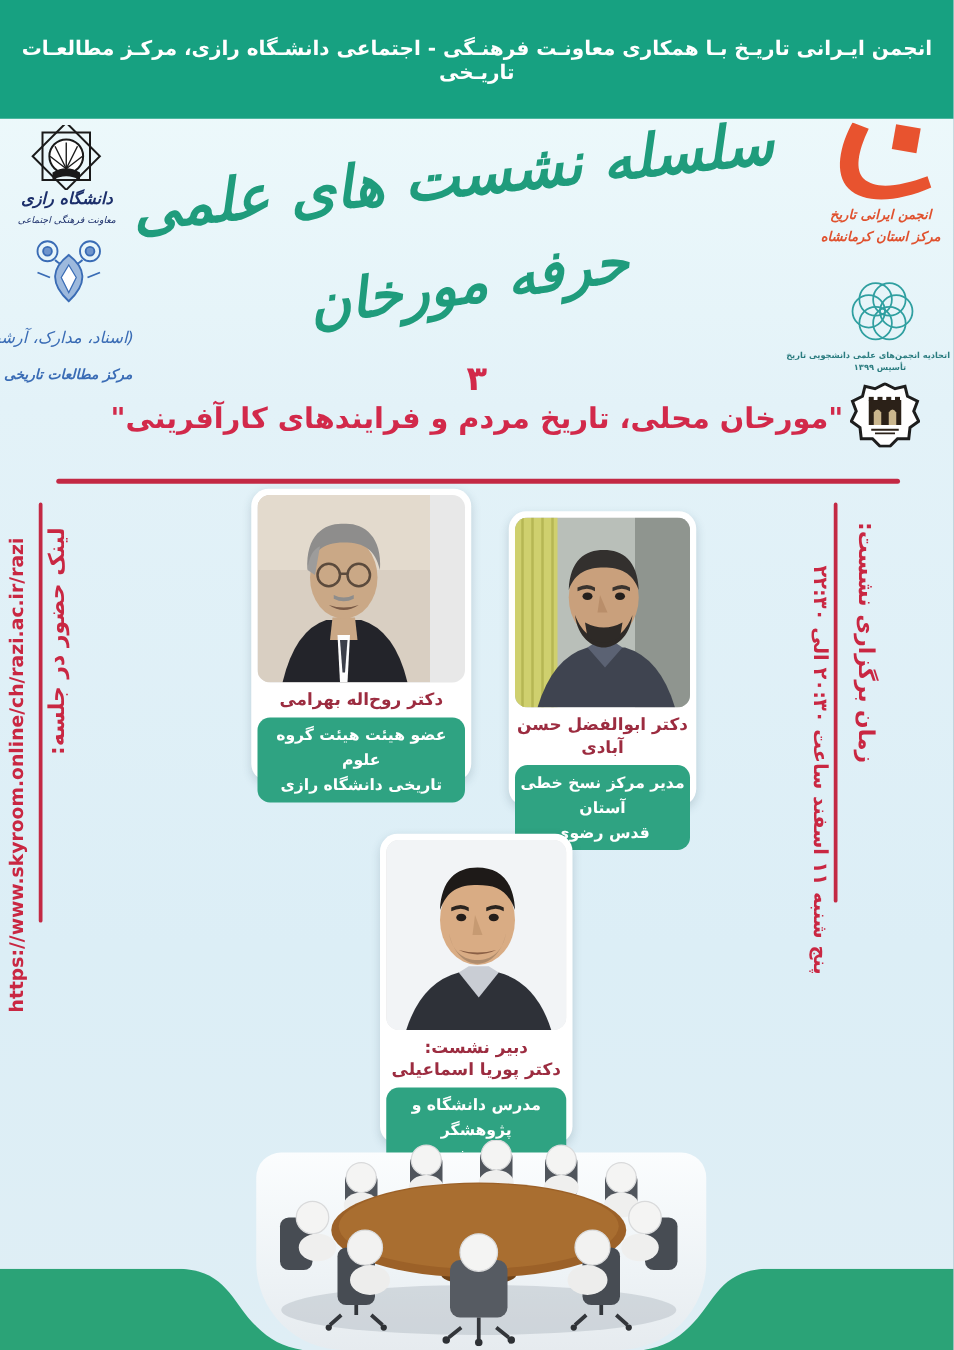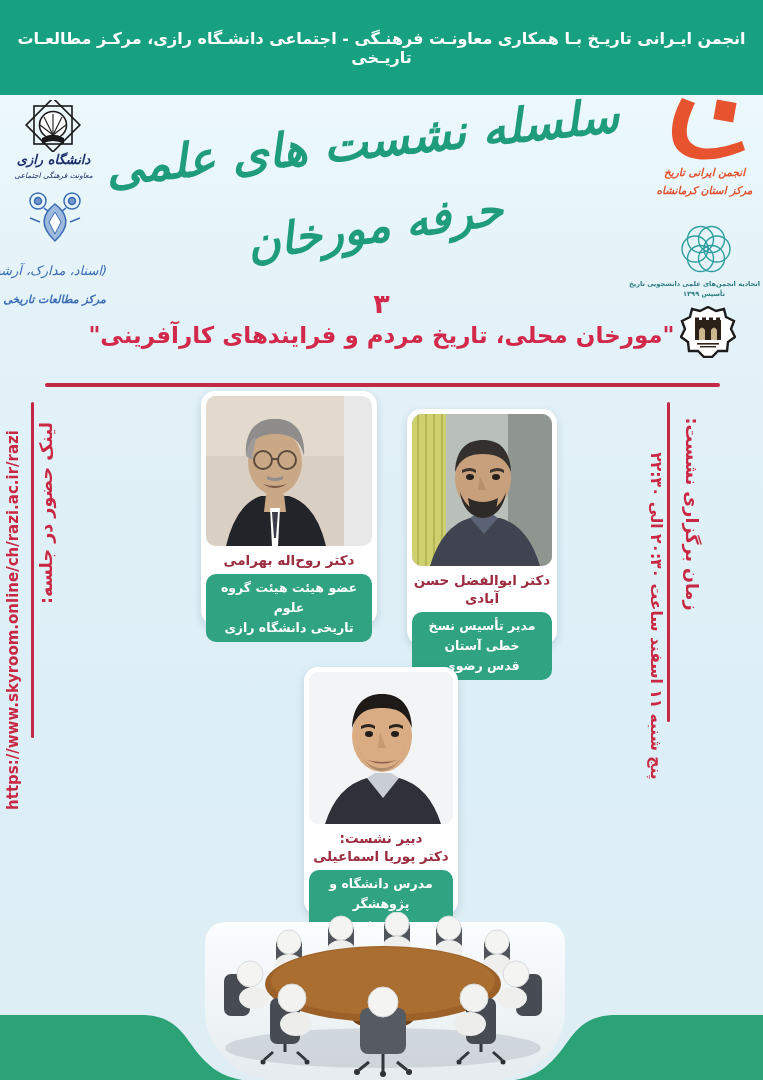--- a/index.html
+++ b/index.html
@@ -218,21 +218,21 @@
           </g>
         <g fill="#241f1c">
             <ellipse cx="58" cy="63" rx="4" ry="3"></ellipse>
             <ellipse cx="84" cy="63" rx="4" ry="3"></ellipse>
           </g>
         <path d="M68,62 L66,76 L74,76 Z" fill="#b98e6a"></path>
       </svg>
     </div>
     <div class="name">دکتر ابوالفضل حسن آبادی</div>
     <div class="role">
-      <div>مدیر تأسیس نسخ خطی آستان</div>
+      <div>مدیر مرکز نسخ خطی آستان</div>
       <div>قدس رضوی</div>
     </div>
   </div>
 
   <div class="abs card card3">
     <div class="photo" style="height:152px;">
       <svg width="144" height="152" viewBox="0 0 144 152" preserveAspectRatio="none">
         <rect width="144" height="152" fill="#f2f4f6"></rect>
         <path d="M16,152 Q28,114 58,106 L90,106 Q120,114 132,152 Z" fill="#2e3138"></path>
         <path d="M58,106 L74,126 L90,106 L82,101 L66,101 Z" fill="#c9cdd4"></path>

